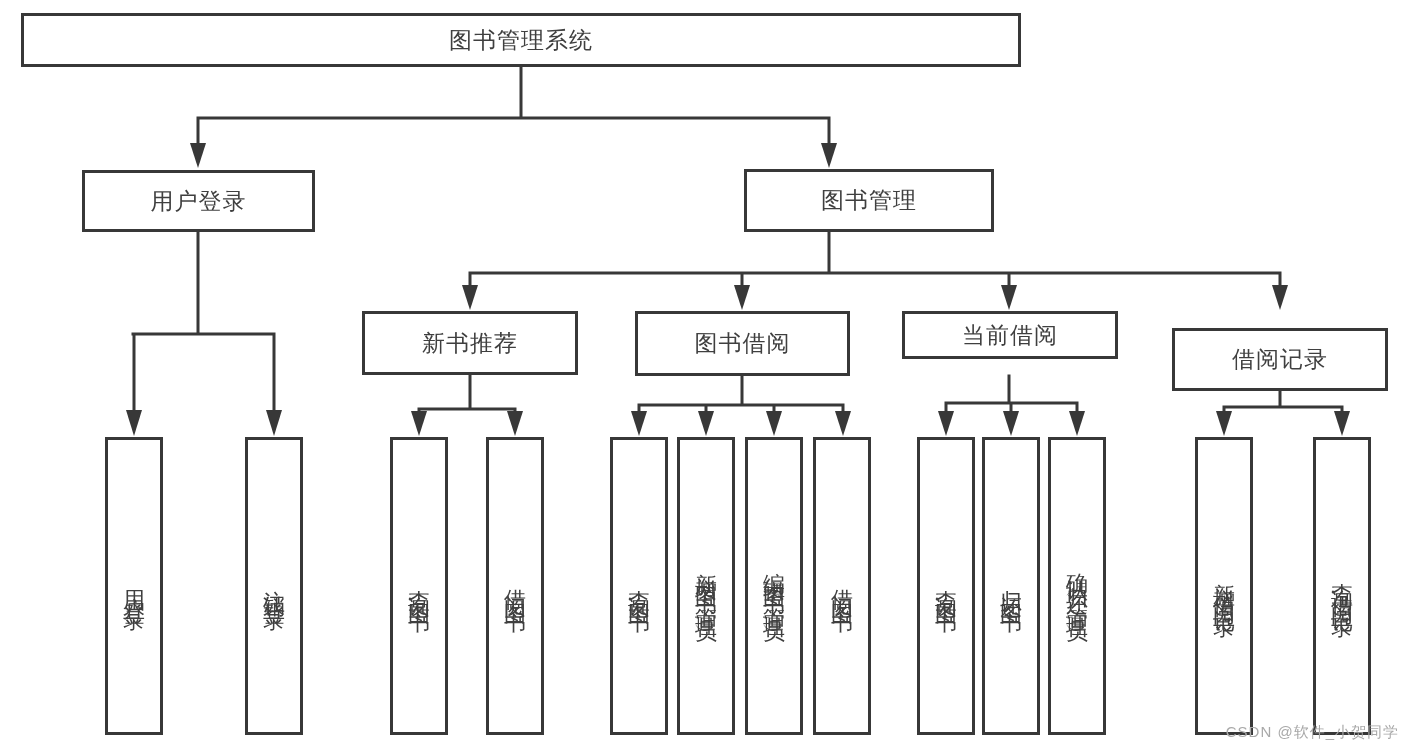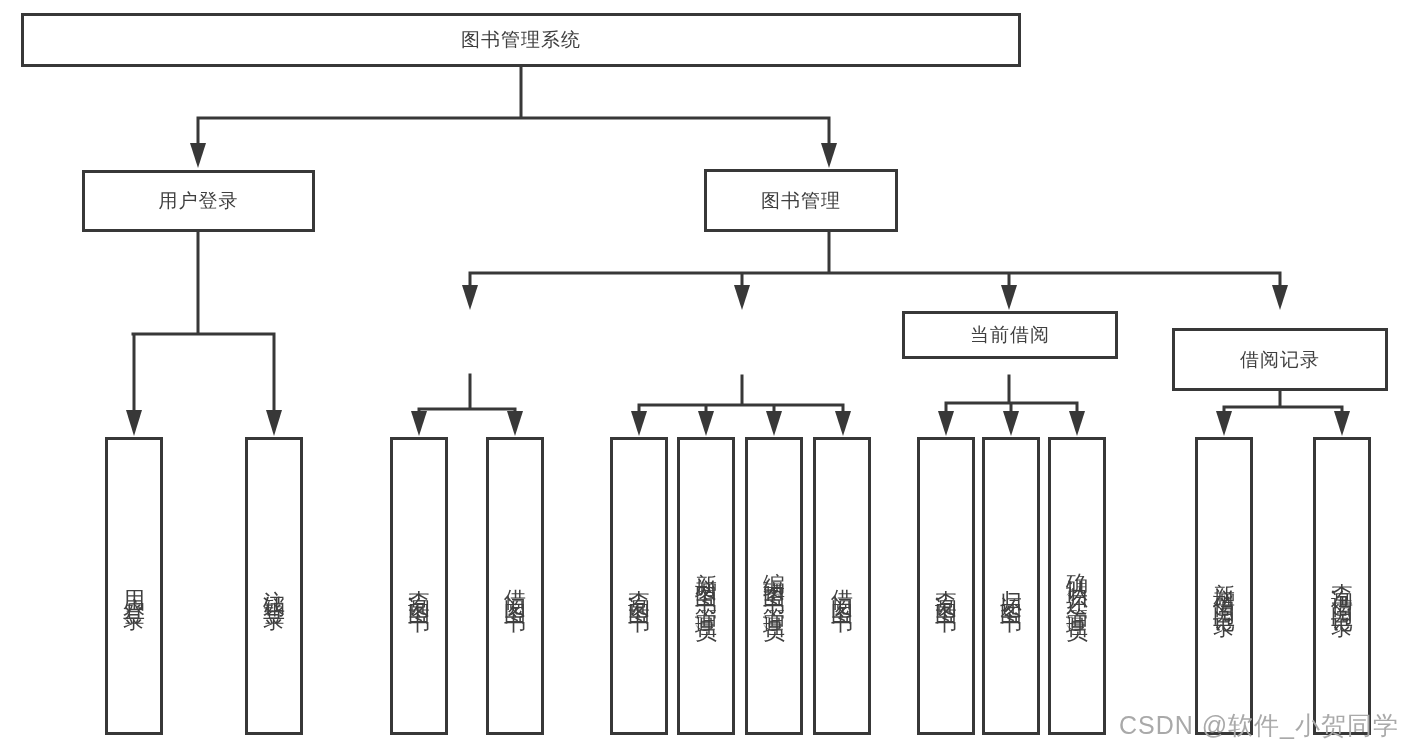--- a/index.html
+++ b/index.html
@@ -21,33 +21,33 @@
   .connectors polygon{fill:var(--line);stroke:none;}
   .box{
     position:absolute;
     box-sizing:border-box;
     border:3px solid var(--line);
     background:var(--bg);
     color:var(--text);
     display:flex;align-items:center;justify-content:center;
     z-index:2;
   }
-  .hbox{font-size:19px;letter-spacing:1px;}
+  .hbox{font-size:23px;letter-spacing:1px;}
   .vbox{
     width:58px;top:437px;height:298px;
     writing-mode:vertical-rl;
     text-orientation:mixed;
     font-size:22px;
     letter-spacing:7px;
     line-height:1;
   }
   .watermark{
     position:absolute;
     right:6px;bottom:5px;
-    font-size:25px;
+    font-size:15px;
     color:var(--wm);
     letter-spacing:1px;
     z-index:5;
     white-space:nowrap;
   }
 </style>
 </head>
 <body>
 
 <div class="canvas">
@@ -84,22 +84,24 @@
     <polygon points="1069,411 1085,411 1077,436"></polygon>
 
     <path d="M1280 375 V407 M1224 407 H1342 M1224 407 V416 M1342 407 V416"></path>
     <polygon points="1216,411 1232,411 1224,436"></polygon>
     <polygon points="1334,411 1350,411 1342,436"></polygon>
   </svg>
 
   <div class="box hbox" style="left:21px;top:13px;width:1000px;height:54px;">图书管理系统</div>
 
   <div class="box hbox" style="left:82px;top:170px;width:233px;height:62px;">用户登录</div>
-  <div class="box hbox" style="left:704px;top:169px;width:194px;height:63px;">图书管理</div>
+  <div class="box hbox" style="left:744px;top:169px;width:250px;height:63px;">图书管理</div>
 
+  <div class="box hbox" style="left:362px;top:311px;width:216px;height:64px;">新书推荐</div>
+  <div class="box hbox" style="left:635px;top:311px;width:215px;height:65px;">图书借阅</div>
   <div class="box hbox" style="left:902px;top:311px;width:216px;height:48px;">当前借阅</div>
   <div class="box hbox" style="left:1172px;top:328px;width:216px;height:63px;">借阅记录</div>
 
   <div class="box vbox" style="left:105px;">用户登录</div>
   <div class="box vbox" style="left:245px;">注销登录</div>
 
   <div class="box vbox" style="left:390px;">查询图书</div>
   <div class="box vbox" style="left:486px;">借阅图书</div>
 
   <div class="box vbox" style="left:610px;">查询图书</div>

